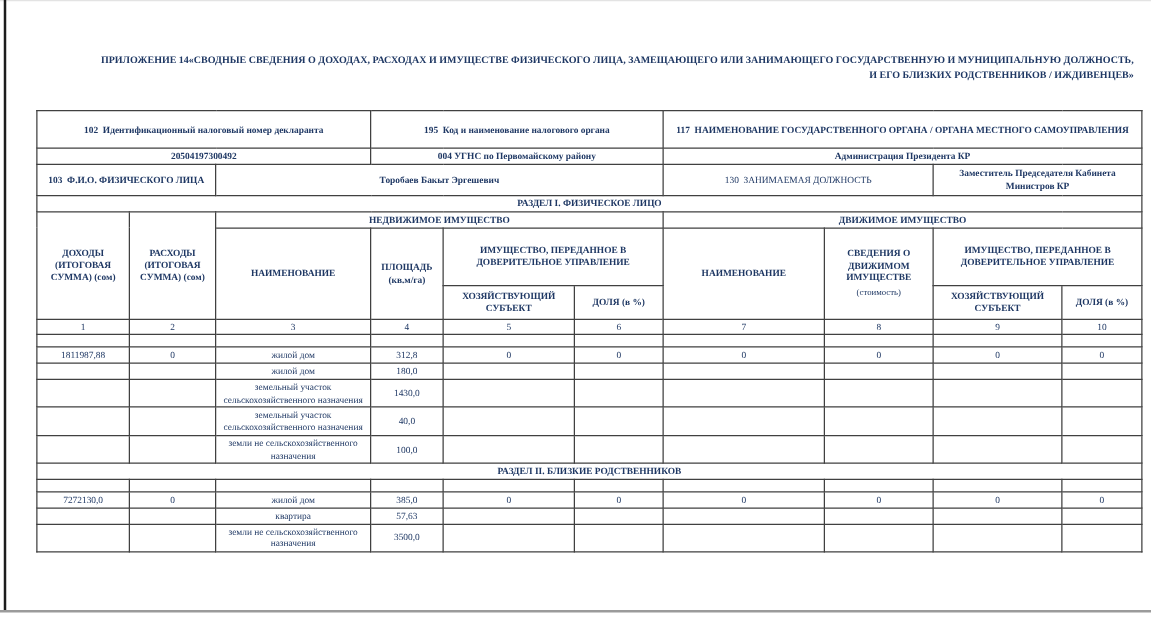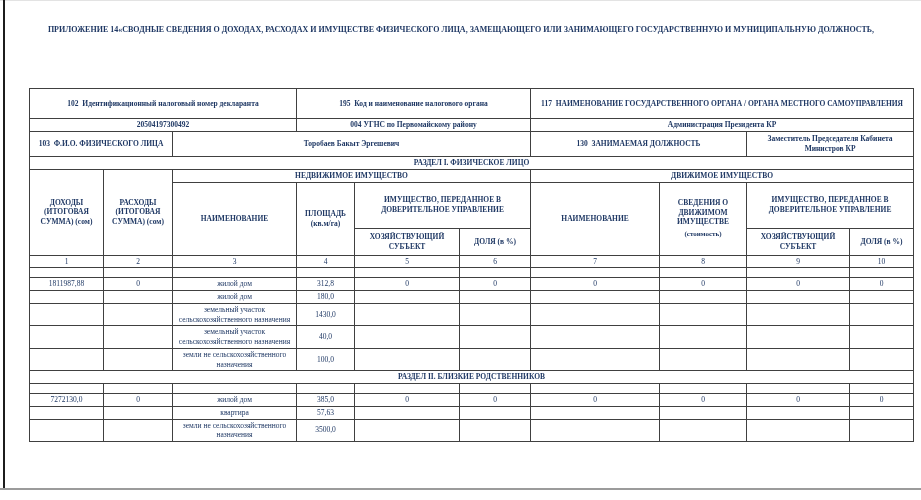--- a/index.html
+++ b/index.html
@@ -6,39 +6,39 @@
   body{
     width:921px;height:500px;position:relative;overflow:hidden;background:#ffffff;
     font-family:"Liberation Serif", serif;
     --ink:#1f3864; --line:#404040;
   }
   .edge-left{position:absolute;left:3px;top:0;width:2px;height:489px;background:#1c1c1c;}
   .edge-top{position:absolute;left:0;top:0;width:921px;height:1px;background:#e3e3e3;}
   .edge-bottom{position:absolute;left:0;top:488px;width:921px;height:2px;background:#9b9b9b;}
 
   .doc-title{
-    position:absolute;left:15px;top:24px;width:892px;text-align:center;
+    position:absolute;left:15px;top:42px;width:892px;text-align:right;
     font-weight:bold;font-size:8px;line-height:1.5;color:var(--ink);
   }
 
   table.decl{
     position:absolute;left:29px;top:88px;width:884px;
     border-collapse:collapse;table-layout:fixed;color:var(--ink);
   }
   table.decl td{
     border:1px solid var(--line);
     padding:1px 2px;
     font-size:7.5px;line-height:1.3;
     text-align:center;vertical-align:middle;
     overflow:hidden;word-wrap:break-word;
   }
   .b{font-weight:bold;}
   .lbl{text-align:left;vertical-align:top;font-weight:bold;white-space:pre-wrap;padding-left:3px;}
-  .lblm{text-align:left;vertical-align:middle;font-weight:bold;white-space:pre-wrap;padding-left:3px;}
-  .note{font-size:7px;font-weight:bold;display:block;margin-top:3px;}
+  .lblm{text-align:left;vertical-align:middle;font-weight:normal;white-space:pre-wrap;padding-left:3px;}
+  .note{font-size:7px;font-weight:normal;display:block;margin-top:3px;}
 
   tr.rA{height:30px;} tr.rB{height:13px;} tr.rC{height:25px;}
   tr.rS{height:11px;} tr.rG{height:12px;} tr.rM{height:46px;}
   tr.rSub{height:27px;} tr.rN{height:12px;}
   tr.data-row{height:11px;}
   tr.empty-row{height:10px;}
 
   
   td.c2{text-align:left;vertical-align:top;padding-left:3px;}
   td.c3{vertical-align:bottom;}
@@ -46,20 +46,21 @@
 </style>
 </head>
 <body style="--ink: #1f3864; --line: #404040;">
 
 <div class="edge-top"></div>
 <div class="edge-left"></div>
 <div class="edge-bottom"></div>
 
 <div class="doc-title">
   <div>ПРИЛОЖЕНИЕ 14«СВОДНЫЕ СВЕДЕНИЯ О ДОХОДАХ, РАСХОДАХ И ИМУЩЕСТВЕ ФИЗИЧЕСКОГО ЛИЦА, ЗАМЕЩАЮЩЕГО ИЛИ ЗАНИМАЮЩЕГО ГОСУДАРСТВЕННУЮ И МУНИЦИПАЛЬНУЮ ДОЛЖНОСТЬ,</div>
+  <div>И ЕГО БЛИЗКИХ РОДСТВЕННИКОВ / ИЖДИВЕНЦЕВ»</div>
 </div>
 
 <table class="decl">
   <colgroup>
     <col style="width:74px">
       <col style="width:69px">
       <col style="width:124px">
       <col style="width:58px">
     <col style="width:105px">
       <col style="width:71px">

